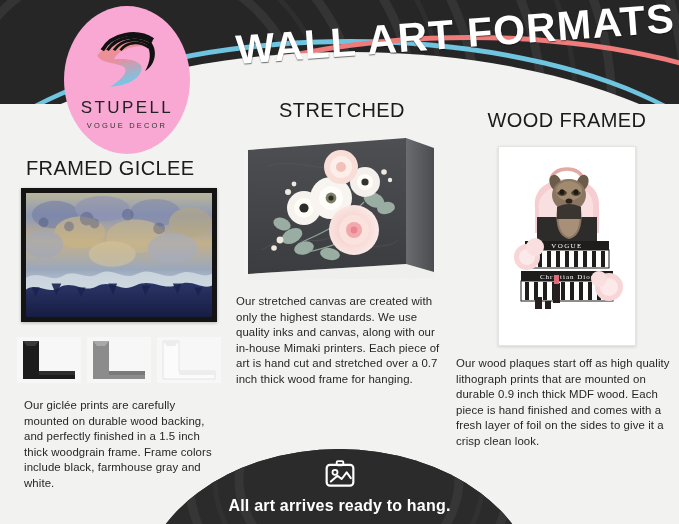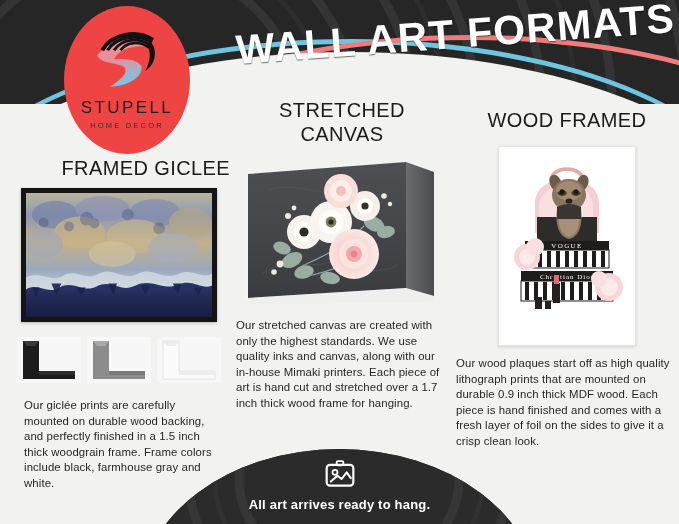--- a/index.html
+++ b/index.html
@@ -44,21 +44,21 @@
     font-size:41px;font-weight:700;letter-spacing:1.2px;
     line-height:56px;
     transform:rotate(-4.2deg);
     white-space:nowrap;
     text-shadow:0 1px 1px rgba(0,0,0,.55);
   }
 
   
   .logo-badge{
     position:absolute;left:64px;top:6px;width:126px;height:148px;
-    background:#ef4444;border-radius:50%;
+    background:#f9a8d4;border-radius:50%;
     display:flex;flex-direction:column;align-items:center;justify-content:flex-start;
     padding-top:18px;box-sizing:border-box;
     z-index:6;
   }
   .logo-mark{width:78px;height:72px;display:block;}
   .logo-word{
     font-size:17px;font-weight:400;letter-spacing:2.4px;color:#222;
     margin-top:2px;
   }
   .logo-sub{
@@ -71,21 +71,21 @@
   .col-head{
     font-size:20px;font-weight:400;color:#1b1b1b;letter-spacing:.4px;
     line-height:24px;text-align:center;
   }
   .col-body{
     font-size:11.4px;line-height:15.6px;color:#262626;letter-spacing:.1px;
   }
 
   
   #col-framed{left:8px;top:156px;width:222px;}
-  #col-framed .col-head{text-align:right;padding-left:18px;}
+  #col-framed .col-head{text-align:left;padding-left:18px;}
   .framed-art{
     position:relative;margin:8px auto 0;width:196px;height:134px;
     background:#141414;padding:5px;box-sizing:border-box;
     box-shadow:0 1px 3px rgba(0,0,0,.25);
   }
   .framed-art .canvas-img{width:100%;height:100%;display:block;}
   .swatches{
     margin:14px auto 0;width:204px;height:48px;
     display:flex;justify-content:space-between;align-items:center;
   }
@@ -116,21 +116,21 @@
     overflow:hidden;
     z-index:4;
   }
   .footer-arc .arcswirls{position:absolute;left:-160px;top:-220px;width:740px;height:440px;}
   .footer-icon{
     position:absolute;left:50%;top:459px;transform:translateX(-50%);
     width:34px;height:30px;z-index:6;
   }
   .footer-text{
     position:absolute;left:0;right:0;top:497px;text-align:center;
-    color:#ffffff;font-size:13px;font-weight:700;letter-spacing:.2px;
+    color:#ffffff;font-size:16px;font-weight:700;letter-spacing:.2px;
     z-index:6;
   }
 </style>
 </head>
 <body>
 
 <div id="infographic">
 
   <div class="header-band">
     <svg class="header-swirls" viewBox="0 0 1300 560">
@@ -174,21 +174,21 @@
                C86 80 62 96 34 96 C52 84 62 74 56 66 C44 58 22 62 14 48 Z" fill="url(#swg)"></path>
       <g fill="none" stroke="#121212">
         <path d="M22 40 C36 14 76 8 100 24" stroke-width="6"></path>
         <path d="M30 40 C44 18 78 14 98 28" stroke-width="5"></path>
         <path d="M40 40 C52 22 78 20 96 32" stroke-width="4.5"></path>
         <path d="M50 40 C60 26 80 26 94 36" stroke-width="4"></path>
       </g>
       <path d="M96 26 C108 40 104 62 88 72 C96 58 98 42 90 32 Z" fill="#121212"></path>
     </svg>
     <div class="logo-word">STUPELL</div>
-    <div class="logo-sub">HOME DECOR</div>
+    <div class="logo-sub">VOGUE DECOR</div>
   </div>
 
   <div class="col" id="col-framed">
     <div class="col-head">FRAMED GICLEE</div>
 
     <div class="framed-art">
       <svg class="canvas-img" viewBox="0 0 190 126" preserveAspectRatio="none">
         <defs>
           <linearGradient id="absky" x1="0" y1="0" x2="0" y2="1">
             <stop offset="0%" stop-color="#b9b59b"></stop>
@@ -258,21 +258,20 @@
         <path d="M6 4 L22 4 L18 9 L10 9 Z" fill="#ececec"></path>
         <path d="M22 34 L58 34 L58 38 L22 38 Z" fill="#ededed"></path>
       </svg>
     </div>
 
     <div class="col-body">Our giclée prints are carefully mounted on durable wood backing, and perfectly finished in a 1.5 inch thick woodgrain frame. Frame colors include black, farmhouse gray and white.</div>
   </div>
 
   <div class="col" id="col-canvas">
     <div class="col-head">STRETCHED</div>
-    <div class="col-head">CANVAS</div>
 
     <div class="canvas-art">
       <svg width="208" height="150" viewBox="0 0 208 150">
         <defs>
           <linearGradient id="cvface" x1="0" y1="0" x2="0" y2="1">
             <stop offset="0%" stop-color="#4d4f53"></stop>
             <stop offset="55%" stop-color="#434549"></stop>
             <stop offset="100%" stop-color="#3a3c40"></stop>
           </linearGradient>
           <linearGradient id="cvside" x1="0" y1="0" x2="1" y2="0">
@@ -340,21 +339,21 @@
           <circle cx="42" cy="108" r="3.4"></circle>
             <circle cx="36" cy="116" r="2.8"></circle>
           <circle cx="50" cy="60" r="3"></circle>
             <circle cx="56" cy="52" r="2.4"></circle>
           <circle cx="146" cy="40" r="2.8"></circle>
             <circle cx="152" cy="48" r="2.2"></circle>
         </g>
       </svg>
     </div>
 
-    <div class="col-body">Our stretched canvas are created with only the highest standards. We use quality inks and canvas, along with our in-house Mimaki printers. Each piece of art is hand cut and stretched over a 1.7 inch thick wood frame for hanging.</div>
+    <div class="col-body">Our stretched canvas are created with only the highest standards. We use quality inks and canvas, along with our in-house Mimaki printers. Each piece of art is hand cut and stretched over a 0.7 inch thick wood frame for hanging.</div>
   </div>
 
   <div class="col" id="col-wood">
     <div class="col-head">WOOD FRAMED</div>
 
     <div class="wood-art">
       <svg width="136" height="198" viewBox="0 0 136 198">
         <rect width="136" height="198" fill="#ffffff"></rect>
 
         <path d="M36 60 C34 40 52 32 68 32 C86 32 102 40 100 62 L100 86 L36 86 Z" fill="#f6cdd0"></path>

